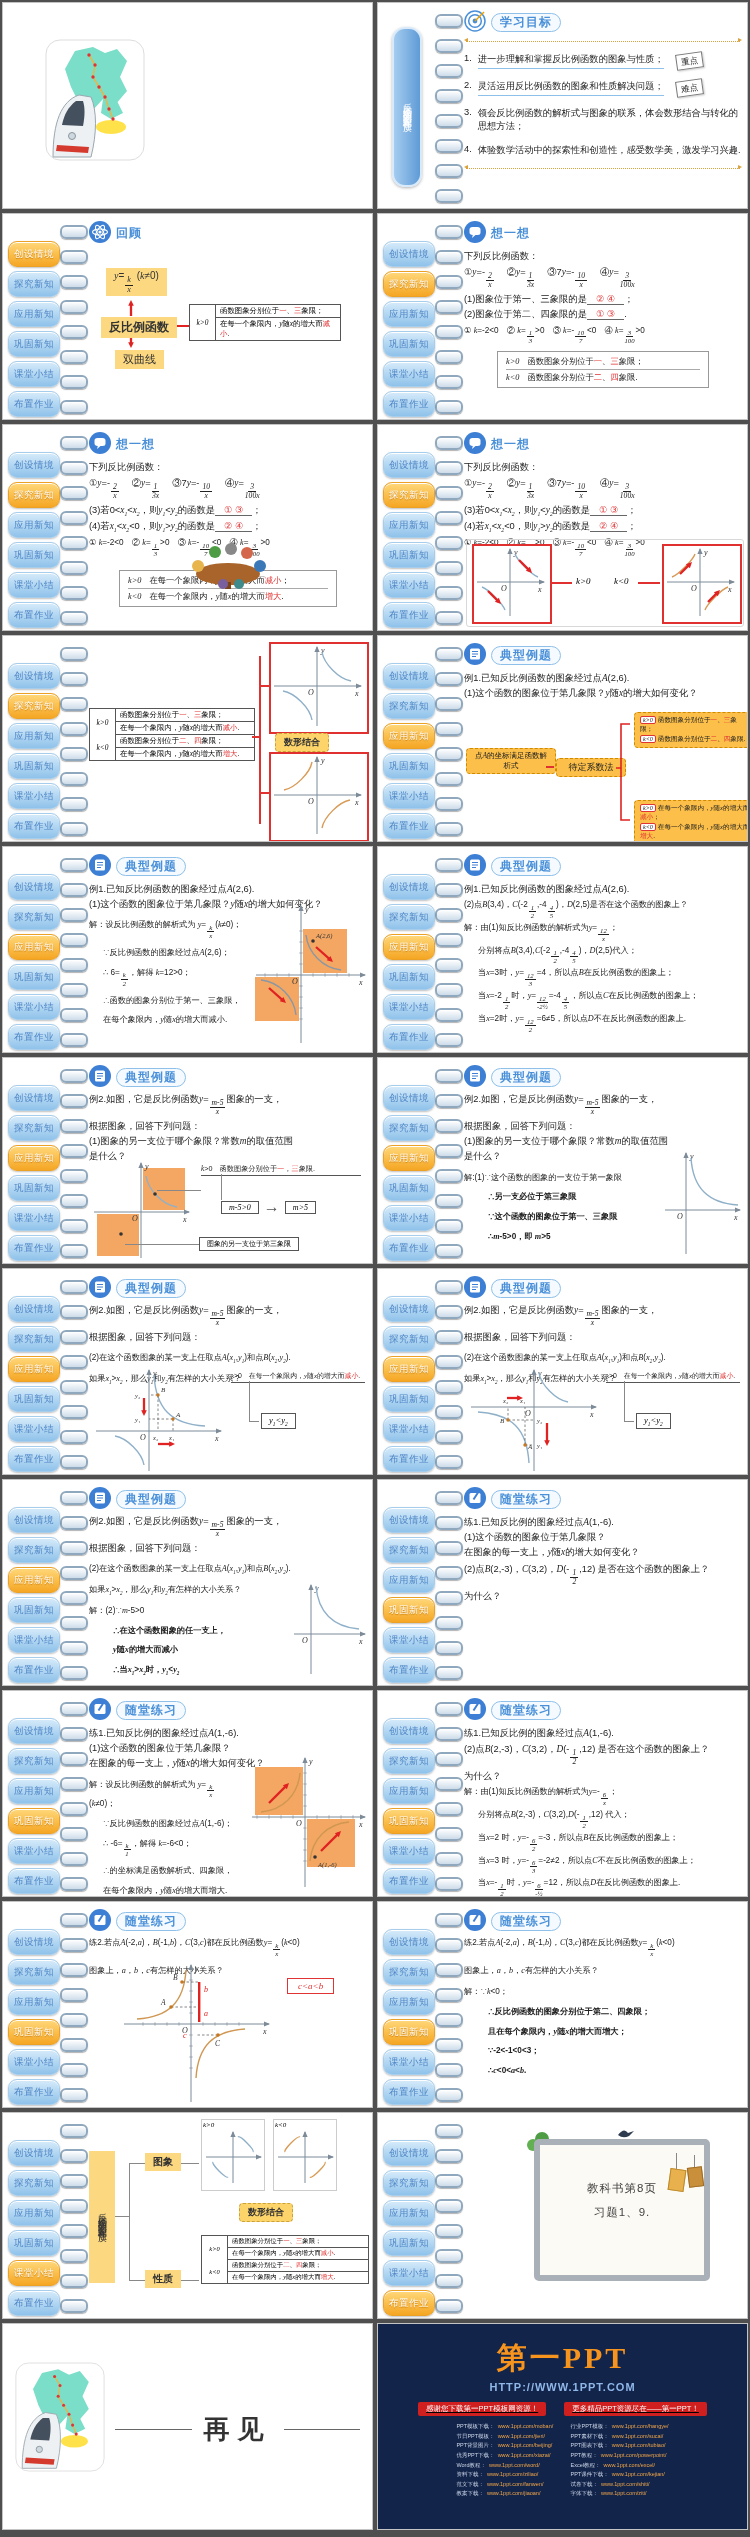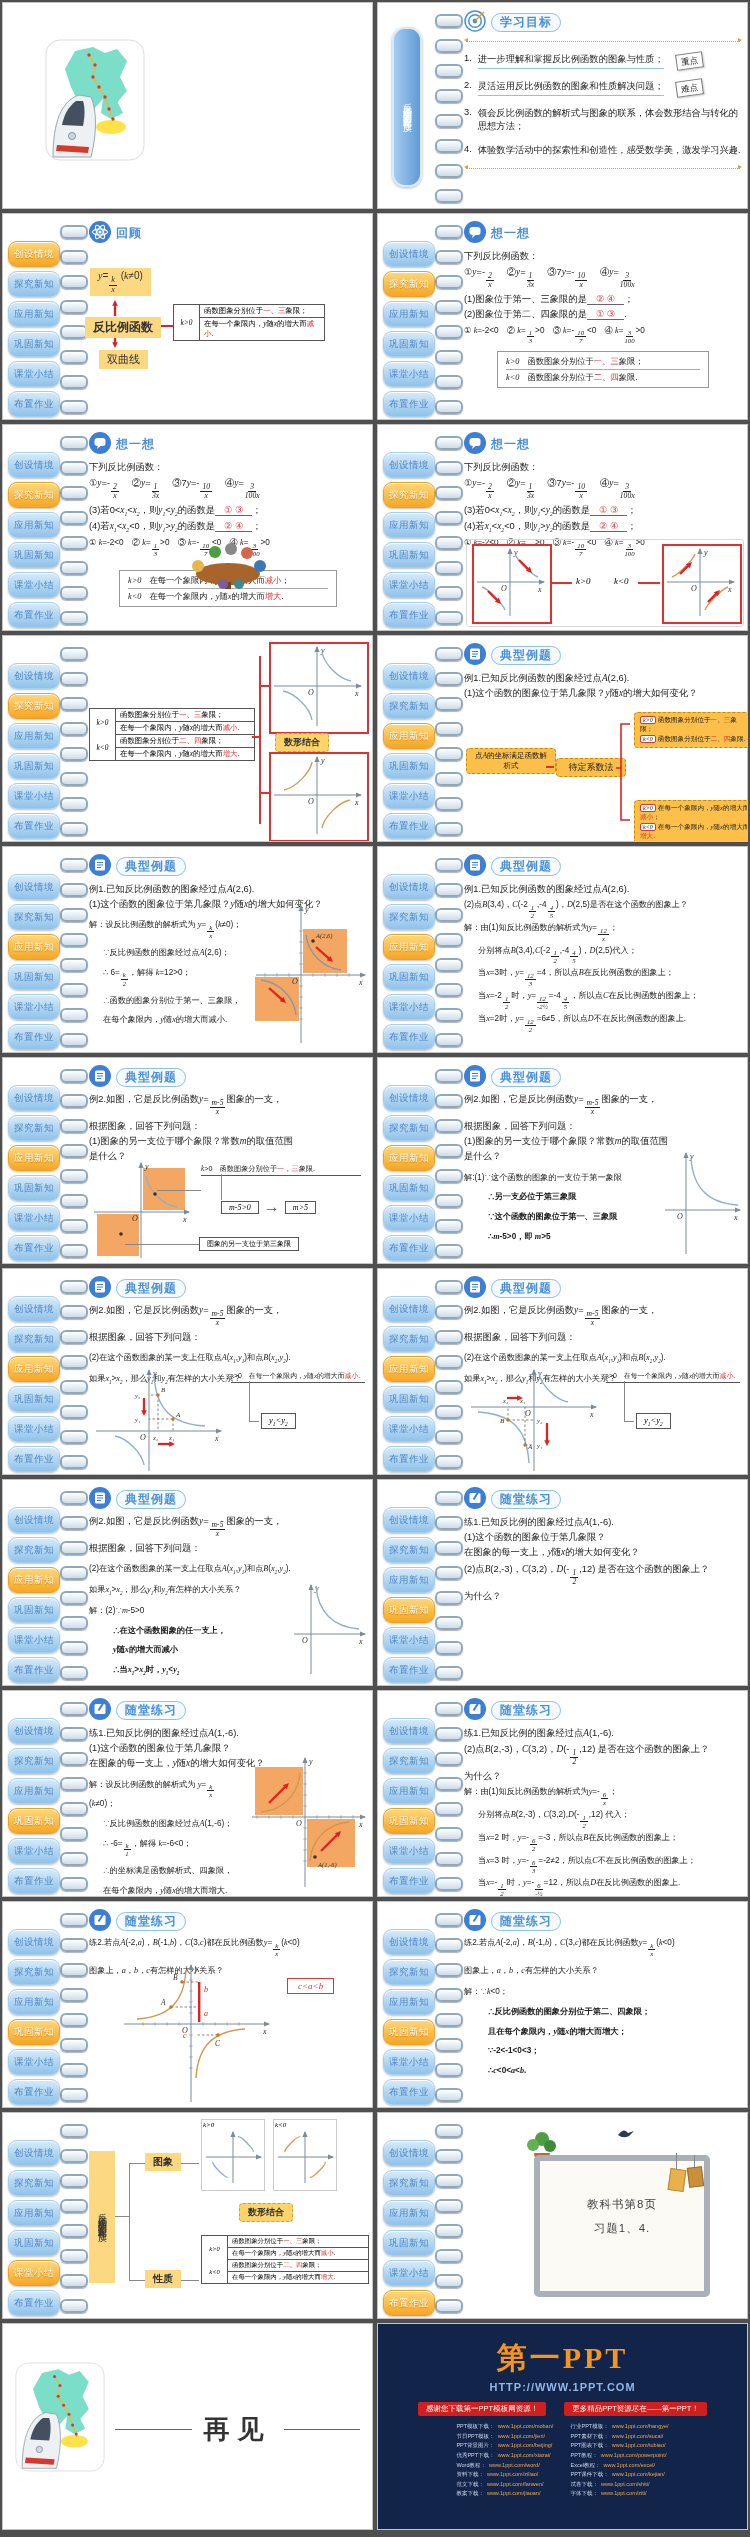--- a/index.html
+++ b/index.html
@@ -56,21 +56,21 @@
   .dots{border-top:1px dotted #d9a23c;margin:7px 2px;position:relative;height:0;}
   .dots:before{content:"◂";position:absolute;left:-2px;top:-7px;color:#d9a23c;font-size:8px;}
   .dots:after{content:"▸";position:absolute;right:-2px;top:-7px;color:#d9a23c;font-size:8px;}
   .ttl{font-family:"Liberation Serif",serif;font-weight:bold;font-size:19px;color:#1d6e60;line-height:1.35;}
   .subt{font-size:14px;font-weight:bold;color:#333;margin-top:5px;}
   .site{font-size:9.5px;color:#666;margin-top:24px;}
   .byetxt{font-size:26px;font-weight:bold;color:#333;letter-spacing:8px;white-space:nowrap;}
   .lnk-card{position:absolute;inset:0;background:#12244a;display:flex;flex-direction:column;align-items:center;padding-top:14px;box-sizing:border-box;}
   .lnk-logo{color:#f7941e;font-size:30px;font-weight:bold;font-family:"Liberation Serif",serif;letter-spacing:3px;}
   .lnk-url{color:#8fb7e8;font-weight:bold;font-size:11px;letter-spacing:1px;margin-top:2px;}
-  .banrow{display:flex;gap:18px;margin:9px 0 6px;}
+  .banrow{display:flex;gap:18px;margin:9px 0 6px;text-decoration:underline;}
   .ban{background:#cf1f1f;color:#fff;font-size:7.5px;padding:2px 8px;border-radius:2px;}
   .lgrid{display:grid;grid-template-columns:1fr 1fr;gap:0 16px;font-size:5.5px;line-height:1.75;}
   .lgrid .lab{color:#cdd6e8;} .lgrid .url{color:#f0a64a;margin-left:3px;}
   .fig{position:absolute;}
 </style>
 </head>
 <body>
 
 <div id="grid">
     <div class="slide">
@@ -157,21 +157,21 @@
           <span><svg width="22" height="22">
               <circle cx="11" cy="11" r="11" fill="#3d7fd4"></circle>
               <ellipse cx="11" cy="11" rx="7.5" ry="3" fill="none" stroke="#fff" stroke-width="1.1"></ellipse>
               <ellipse cx="11" cy="11" rx="7.5" ry="3" fill="none" stroke="#fff" stroke-width="1.1" transform="rotate(60 11 11)"></ellipse>
               <ellipse cx="11" cy="11" rx="7.5" ry="3" fill="none" stroke="#fff" stroke-width="1.1" transform="rotate(120 11 11)"></ellipse>
               <circle cx="11" cy="11" r="1.6" fill="#fff"></circle>
             </svg></span>
           <span class="htxt">回顾</span>
         </div>
       </div>
-      <div class="fig" style="left:72px;top:40px;width:279px;height:163px">
+      <div class="fig" style="left:88px;top:40px;width:279px;height:163px">
         <svg width="279" height="163" viewBox="0 0 279 163" style="position:absolute;left:0;top:0">
           <line x1="40" y1="62" x2="40" y2="49" stroke="#e02222" stroke-width="2.3"></line>
           <polygon points="40,46 42.827275971723,51.8529061652924 37.172724028277,51.8529061652924" fill="#e02222"></polygon>
           <line x1="40" y1="82" x2="40" y2="91" stroke="#e02222" stroke-width="2.3"></line>
           <polygon points="40,94 37.172724028277,88.1470938347076 42.827275971723,88.1470938347076" fill="#e02222"></polygon>
           <rect x="69" y="71" width="29" height="2" fill="#e02222"></rect>
         </svg>
         <div class="ybox fr-ln" style="position:absolute;left:15px;top:10px;font-size:10px"><span class="m">y</span>=<span class="fr">
             <span>k</span>
             <span>x</span>
@@ -1272,23 +1272,23 @@
       <div class="fig" style="left:150px;top:12px;width:200px;height:190px">
         <svg style="position:absolute;left:-8px;top:2px" width="42" height="46">
           <circle cx="22" cy="12" r="7" fill="#4e9c44"></circle>
           <circle cx="13" cy="18" r="6" fill="#63b053"></circle>
           <circle cx="30" cy="19" r="6" fill="#3f8a3a"></circle>
           <path d="M14 26 h16 l-3 16 h-10 z" fill="#b96a3a"></path>
         </svg>
         <svg style="position:absolute;left:88px;top:0" width="20" height="14">
           <path d="M2 10 Q8 2 12 8 L18 6 L13 11 Q7 14 2 10" fill="#2e3b4e"></path>
         </svg>
-        <div style="position:absolute;left:6px;top:30px;width:176px;height:142px;border:6px solid #aab0b8;border-radius:5px;background:#fcfaf4;box-sizing:border-box;text-align:center">
+        <div style="position:absolute;left:6px;top:14px;width:176px;height:142px;border:6px solid #aab0b8;border-radius:5px;background:#fcfaf4;box-sizing:border-box;text-align:center">
           <div style="margin-top:36px;font-size:11.5px;color:#444;letter-spacing:1px">教科书第8页</div>
-          <div style="margin-top:9px;font-size:11.5px;color:#444;letter-spacing:1px">习题1、4.</div>
+          <div style="margin-top:9px;font-size:11.5px;color:#444;letter-spacing:1px">习题1、9.</div>
         </div>
         <div class="grayline" style="left:148px;top:28px;width:1px;height:16px"></div>
         <div style="position:absolute;left:141px;top:44px;width:14px;height:20px;background:#e8b14e;border:1px solid #b98a2e;transform:rotate(8deg)"></div>
         <div class="grayline" style="left:166px;top:30px;width:1px;height:12px"></div>
         <div style="position:absolute;left:160px;top:42px;width:13px;height:18px;background:#c98f3a;border:1px solid #9c6d28;transform:rotate(-7deg)"></div>
       </div>
     </div>
     <div class="slide">
       <div style="position:absolute;left:12px;top:38px"><svg width="90" height="110" viewBox="0 0 100 122">
           <rect x="1" y="1" width="98" height="120" rx="14" fill="#fff" stroke="#ddd"></rect>

